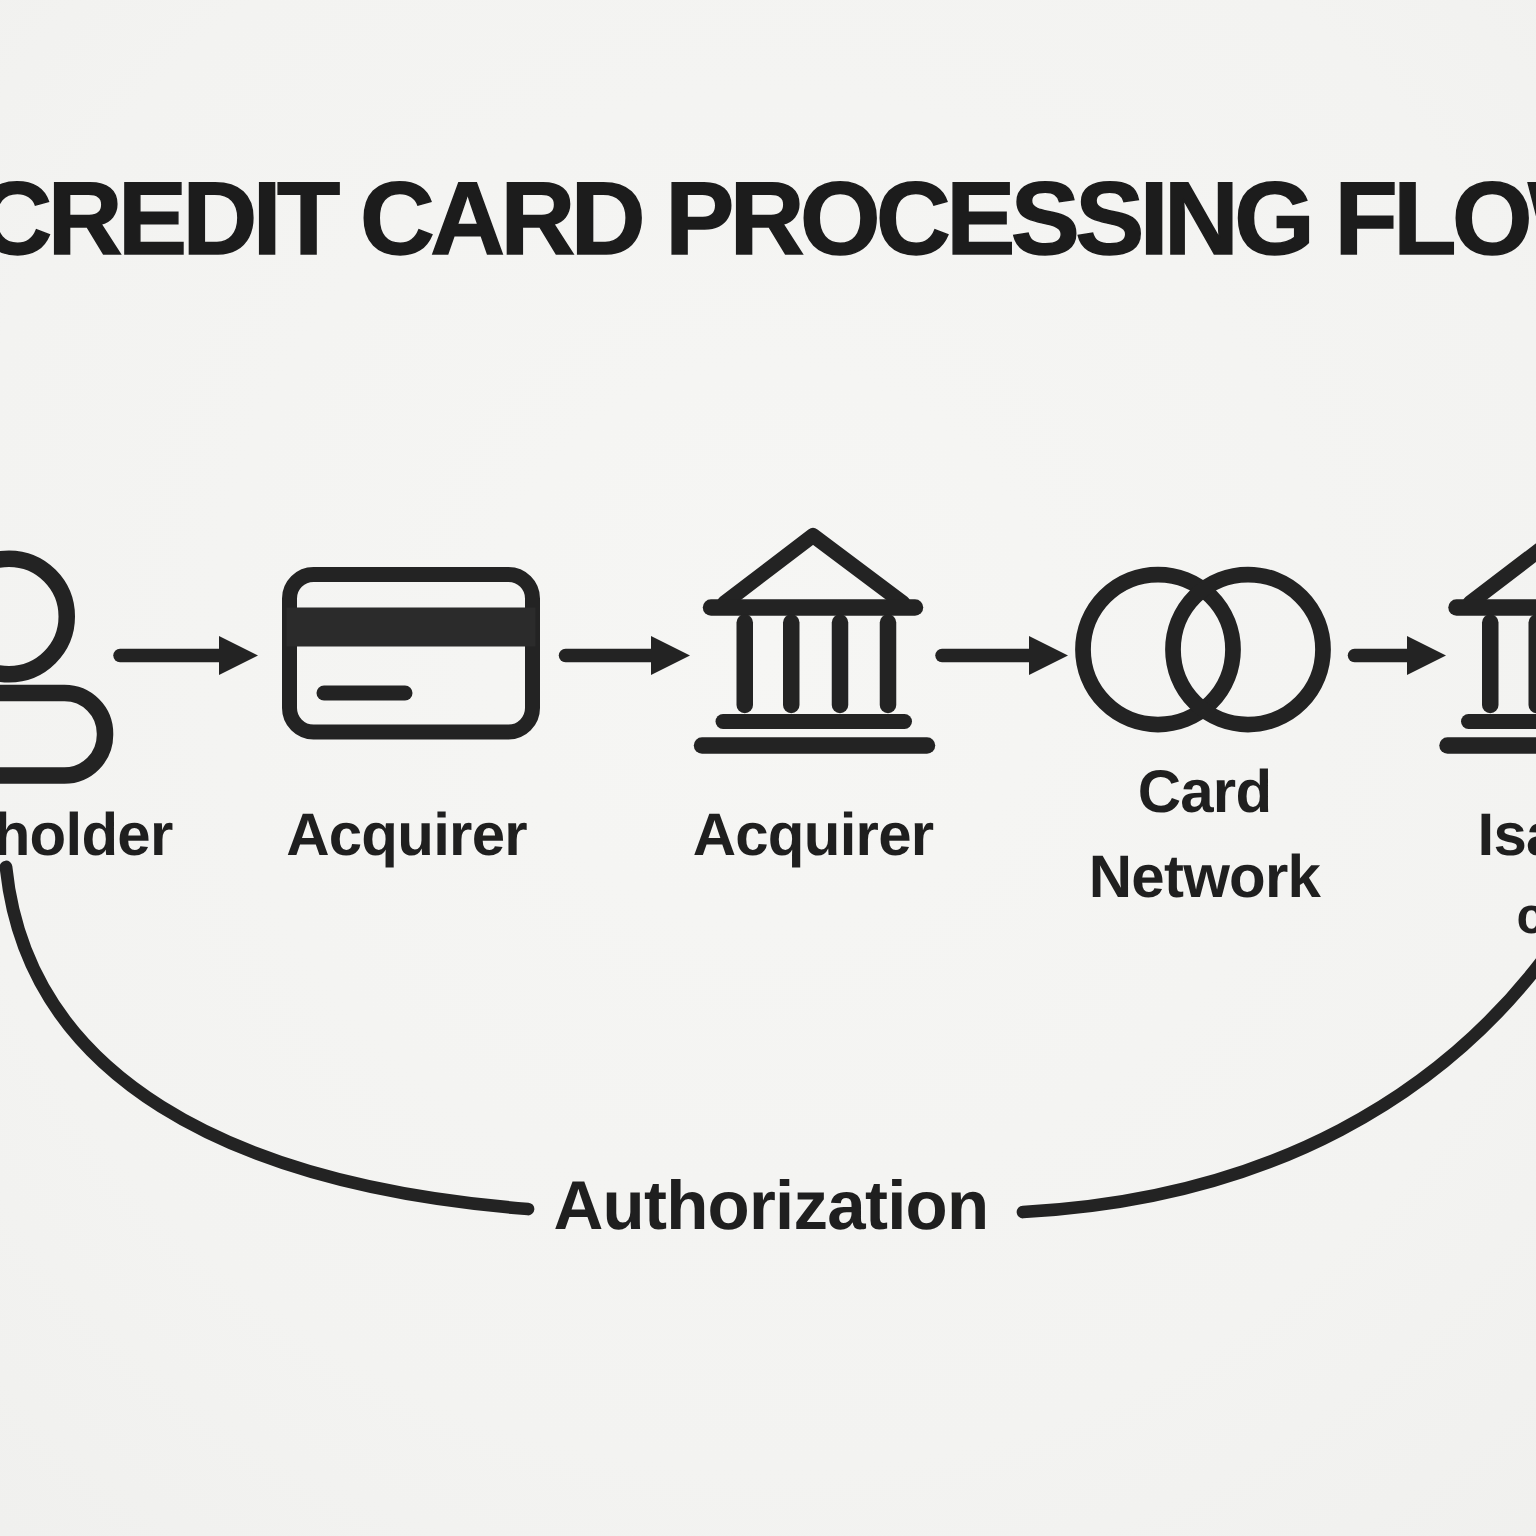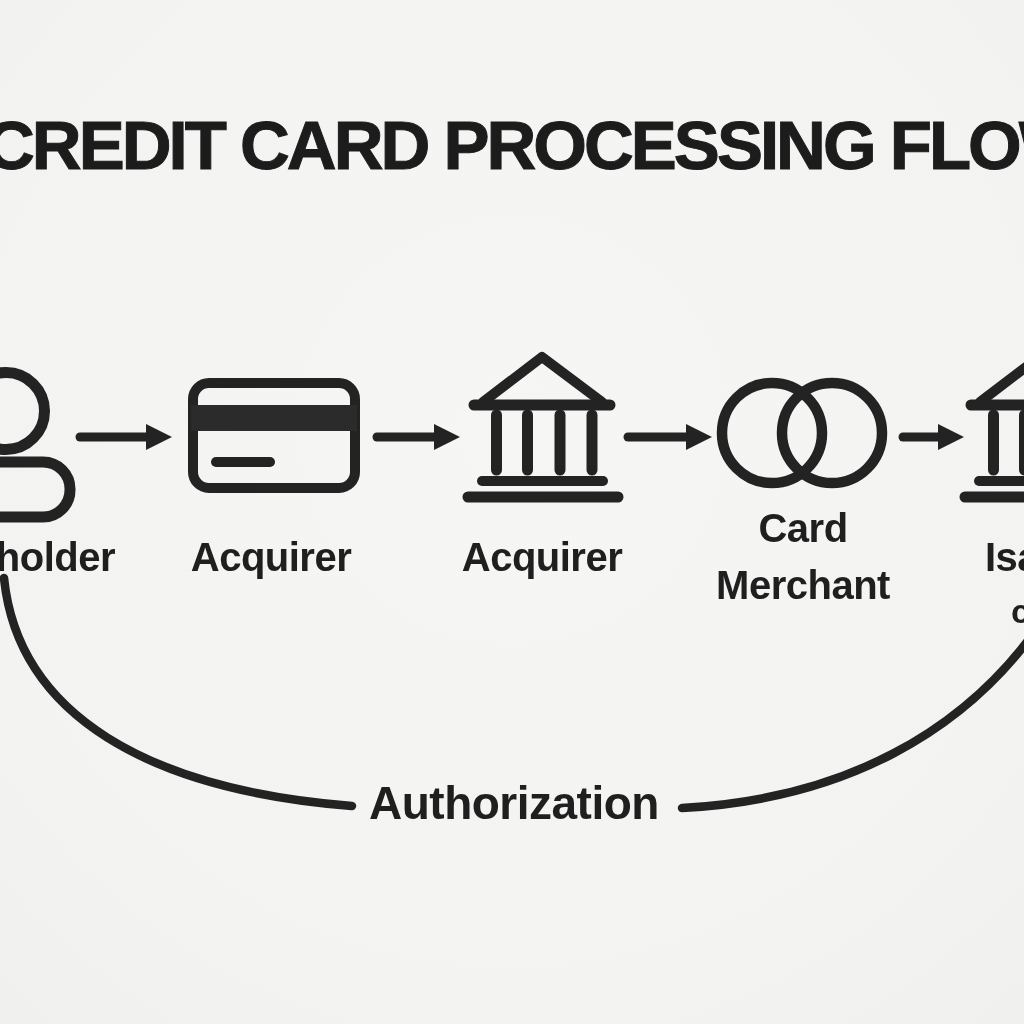--- a/index.html
+++ b/index.html
@@ -80,21 +80,21 @@
     <path class="ink-stroke" d="M24,133 L145,133" stroke-width="10" stroke-linecap="round"></path>
     <path class="ink-stroke" d="M10,149 L160,149" stroke-width="11" stroke-linecap="round"></path>
   </svg>
   <div class="node-label center" style="left:542px;top:537px;">Acquirer</div>
 
   <svg width="182" height="120" viewBox="0 0 182 120" style="left:712px;top:373px;">
     <circle class="ink-stroke" cx="60" cy="60" r="50" stroke-width="10.5"></circle>
     <circle class="ink-stroke" cx="120" cy="60" r="50" stroke-width="10.5"></circle>
   </svg>
   <div class="node-label center" style="left:803px;top:508px;text-align:right;">Card</div>
-  <div class="node-label center" style="left:803px;top:565px;">Merchant</div>
+  <div class="node-label center" style="left:803px;top:565px;">Network</div>
 
   <svg width="168" height="158" viewBox="0 0 168 158" style="left:955px;top:348px;">
     <path class="ink-stroke" d="M25,54 L84,9 L144,54" stroke-width="10" stroke-linejoin="round" stroke-linecap="round"></path>
     <path class="ink-stroke" d="M16,57 L152,57" stroke-width="11" stroke-linecap="round"></path>
     <path class="ink-stroke" d="M38.5,67 L38.5,122" stroke-width="11" stroke-linecap="round"></path>
     <path class="ink-stroke" d="M69.5,67 L69.5,122" stroke-width="11" stroke-linecap="round"></path>
     <path class="ink-stroke" d="M102,67 L102,122" stroke-width="11" stroke-linecap="round"></path>
     <path class="ink-stroke" d="M134,67 L134,122" stroke-width="11" stroke-linecap="round"></path>
     <path class="ink-stroke" d="M24,133 L145,133" stroke-width="10" stroke-linecap="round"></path>
     <path class="ink-stroke" d="M10,149 L160,149" stroke-width="11" stroke-linecap="round"></path>

